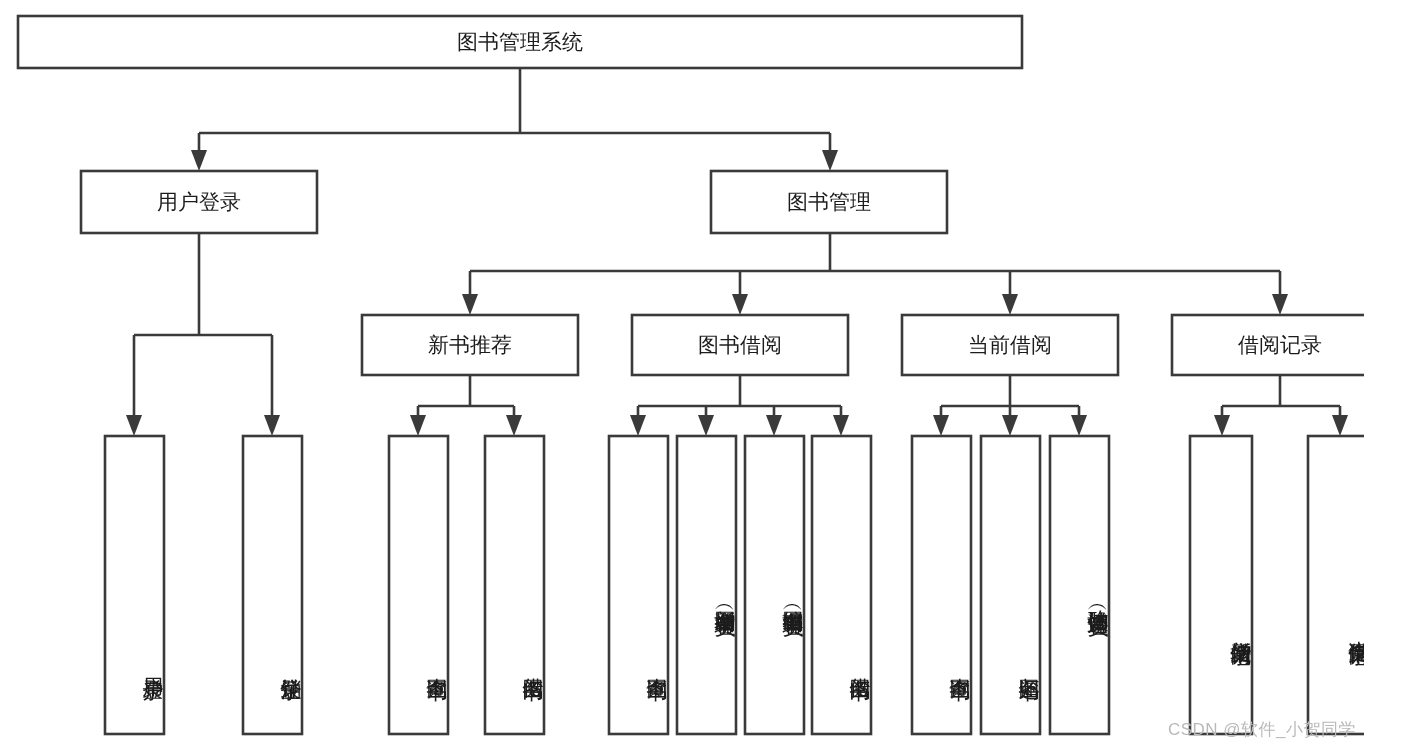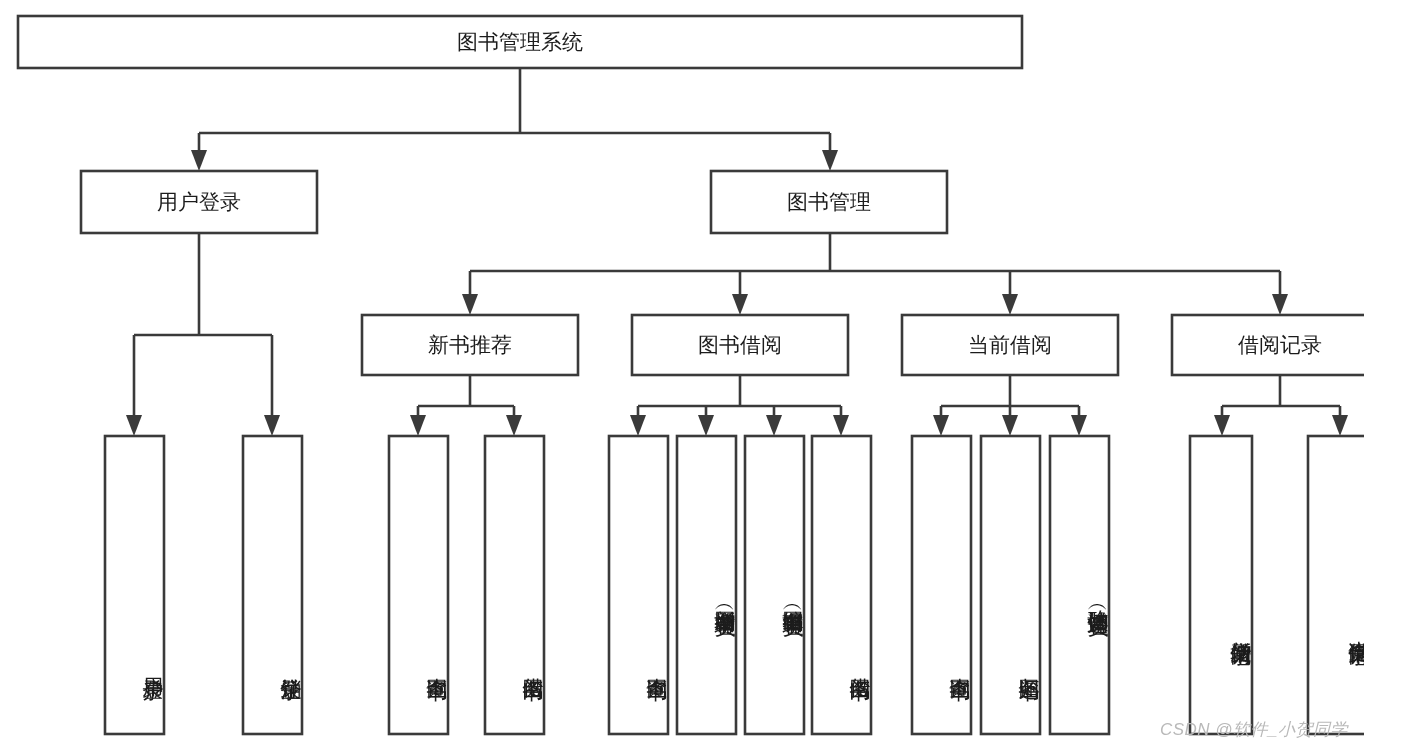--- a/index.html
+++ b/index.html
@@ -56,28 +56,27 @@
     display: flex;
     align-items: flex-start;
     justify-content: center;
     letter-spacing: 1px;
     line-height: 1;
     white-space: nowrap;
     pointer-events: none;
   }
   .watermark {
     position: absolute;
-    right: 16px;
+    right: 8px;
     bottom: 6px;
     font-family: "Liberation Sans", "DejaVu Sans", sans-serif;
     font-size: 17px;
     color: #b9b9b9;
     letter-spacing: 0.5px;
     white-space: nowrap;
-    font-style: italic;
   }
 </style>
 </head>
 <body>
 
 <div id="stage">
 
   <svg class="diagram" viewBox="0 0 1405 747">
 
     <g>

